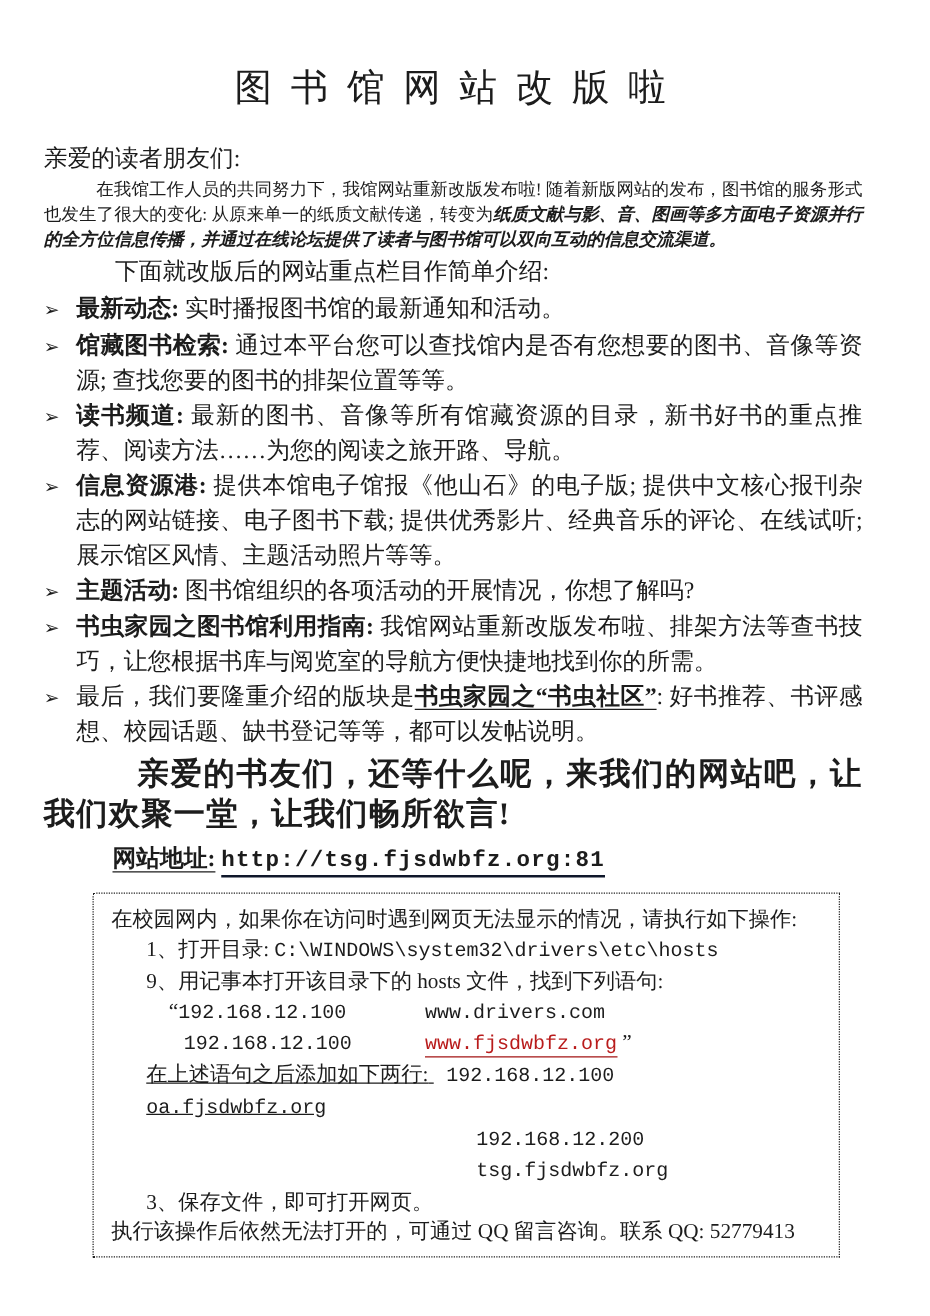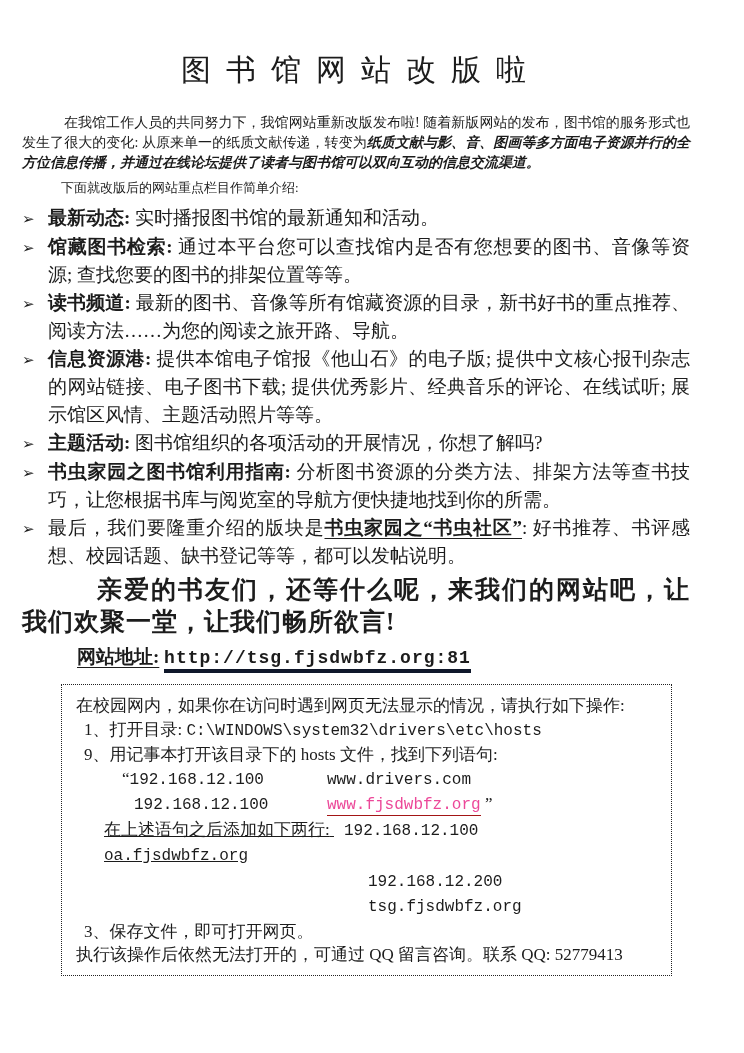--- a/index.html
+++ b/index.html
@@ -1,63 +1,64 @@
 <!DOCTYPE html>
 <html><head>
 <meta charset="utf-8">
 <style>
   * { margin:0; padding:0; box-sizing:border-box; }
   html,body { width:744px; height:1053px; background:#ffffff; }
   body { font-family:"Liberation Serif","DejaVu Serif",serif; color:#1c1c1c; overflow:hidden; }
-  .page { width:744px; height:1053px; padding:50px 54px 0 22px; position:relative; }
+  .page { width:744px; height:1053px; padding:50px 54px 0 35px; position:relative; }
 
   .doc-title { text-align:center; font-family:"Liberation Sans","DejaVu Sans",sans-serif;
     font-size:30px; font-weight:400; letter-spacing:15px; margin-left:10px; margin-bottom:22px; }
 
   .body-text { font-size:14px; line-height:20px; text-align:justify; }
   .greeting { font-size:19px; line-height:30px; }
   .para1 { text-indent:3em; }
   .emph { font-weight:bold; font-style:italic; }
-  .intro { text-indent:3em; font-size:13px; line-height:29px;font-family:Liberation Serif, serif; }
+  .intro { text-indent:3em; font-size:19px; line-height:29px;font-family:Liberation Serif, serif; }
 
   .bullets { list-style:none; margin-top:2px; }
   .bullet { display:flex; font-size:19px; line-height:28px; }
   .bullet .marker { width:26px; flex:0 0 26px; font-size:15px; padding-top:1px; color:#1c1c1c; }
   .bullet .content { flex:1; text-align:justify; }
   .b-head { font-weight:bold; }
   .b-highlight { font-weight:bold; text-decoration:underline; text-underline-offset:4px; }
 
   .closing { font-size:25px; font-weight:bold; line-height:32px; text-indent:3em;
     margin-top:4px; letter-spacing:1px; text-align:justify; }
   .site-line { font-size:19px; margin-top:6px; padding-left:55px; }
   .site-label { font-weight:bold; text-decoration:underline; text-underline-offset:4px; }
   .site-url { font-family:"Liberation Mono","DejaVu Sans Mono",monospace; font-weight:bold;
-    font-size:18px; border-bottom:4px solid #0f172a; padding-bottom:1px; letter-spacing:1px; }
+    font-size:18px; border-bottom:2px solid #0f172a; padding-bottom:1px; letter-spacing:1px; }
 
   .notice-box { margin:14px 18px 0 39px; border:1.5px dotted #222; padding:9px 12px 8px 14px;
     font-size:17px; line-height:23.5px; }
   .mono { font-family:"Liberation Mono","DejaVu Sans Mono",monospace; font-size:16px; }
-  .nb-step { padding-left:8px; }
+  .nb-step { padding-left:8px;margin-left:20px; }
   .nb-quote1 { padding-left:46px; }
   .nb-quote2 { padding-left:58px; }
   .ipcell { display:inline-block; width:205px; }
   .ipcell2 { display:inline-block; width:193px; }
-  .red-link { color:#ec4899; border-bottom:1.5px solid #a31515; padding-bottom:1px; }
+  .red-link { color:#b91c1c; border-bottom:1.5px solid #a31515; padding-bottom:1px; }
   .nb-append { padding-left:28px;text-decoration:underline; }
   .nb-append2 { padding-left:292px; }
   .ipcell3 { display:inline-block; width:190px; }
   .nb-fallback { }
 </style>
 </head>
 <body>
 
 <div class="page">
 
   <h1 class="doc-title">图书馆网站改版啦</h1>
 
+  <div class="greeting">亲爱的读者朋友们:</div>
 
   <p class="body-text para1"><span>在我馆工作人员的共同努力下，我馆网站重新改版发布啦! 随着新版网站的发布，图书馆的服务形式也发生了很大的变化: 从原来单一的纸质文献传递，转变为</span><span class="emph">纸质文献与影、音、图画等多方面电子资源并行的全方位信息传播，并通过在线论坛提供了读者与图书馆可以双向互动的信息交流渠道。</span></p>
 
   <p class="intro">下面就改版后的网站重点栏目作简单介绍:</p>
 
   <ul class="bullets">
     <li class="bullet">
       <span class="marker">➢</span>
       <div class="content"><span class="b-head">最新动态:</span> <span>实时播报图书馆的最新通知和活动。</span></div>
     </li>
@@ -72,21 +73,21 @@
     <li class="bullet">
       <span class="marker">➢</span>
       <div class="content"><span class="b-head">信息资源港:</span> <span>提供本馆电子馆报《他山石》的电子版; 提供中文核心报刊杂志的网站链接、电子图书下载; 提供优秀影片、经典音乐的评论、在线试听; 展示馆区风情、主题活动照片等等。</span></div>
     </li>
     <li class="bullet">
       <span class="marker">➢</span>
       <div class="content"><span class="b-head">主题活动:</span> <span>图书馆组织的各项活动的开展情况，你想了解吗?</span></div>
     </li>
     <li class="bullet">
       <span class="marker">➢</span>
-      <div class="content"><span class="b-head">书虫家园之图书馆利用指南:</span> <span>分析图书资源的分类方法、排架方法等查书技巧，让您根据书库与阅览室的导航方便快捷地找到你的所需。</span></div>
+      <div class="content"><span class="b-head">书虫家园之图书馆利用指南:</span> <span>我馆网站重新改版发布啦、排架方法等查书技巧，让您根据书库与阅览室的导航方便快捷地找到你的所需。</span></div>
     </li>
     <li class="bullet">
       <span class="marker">➢</span>
       <div class="content"><span>最后，我们要隆重介绍的版块是</span><span class="b-highlight">书虫家园之“书虫社区”</span><span>: 好书推荐、书评感想、校园话题、缺书登记等等，都可以发帖说明。</span></div>
     </li>
   </ul>
 
   <p class="closing">亲爱的书友们，还等什么呢，来我们的网站吧，让我们欢聚一堂，让我们畅所欲言!</p>
 
   <div class="site-line">

